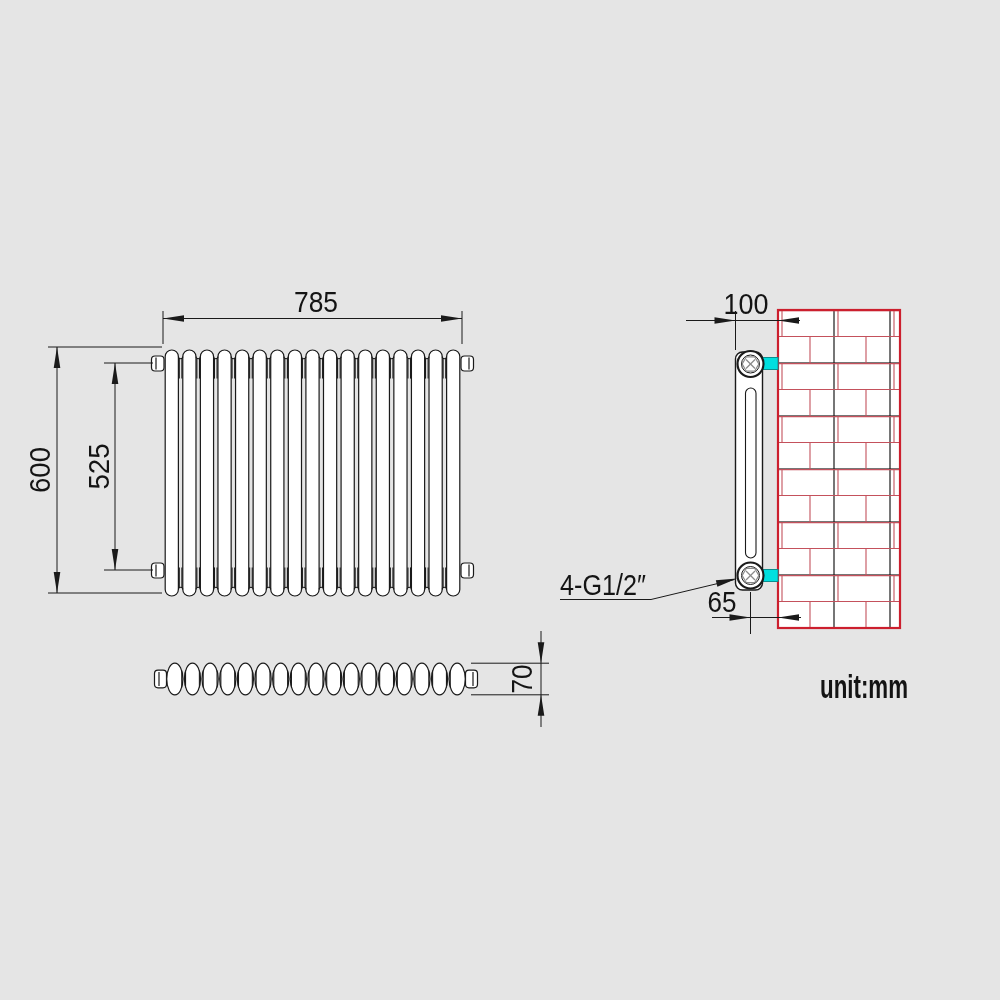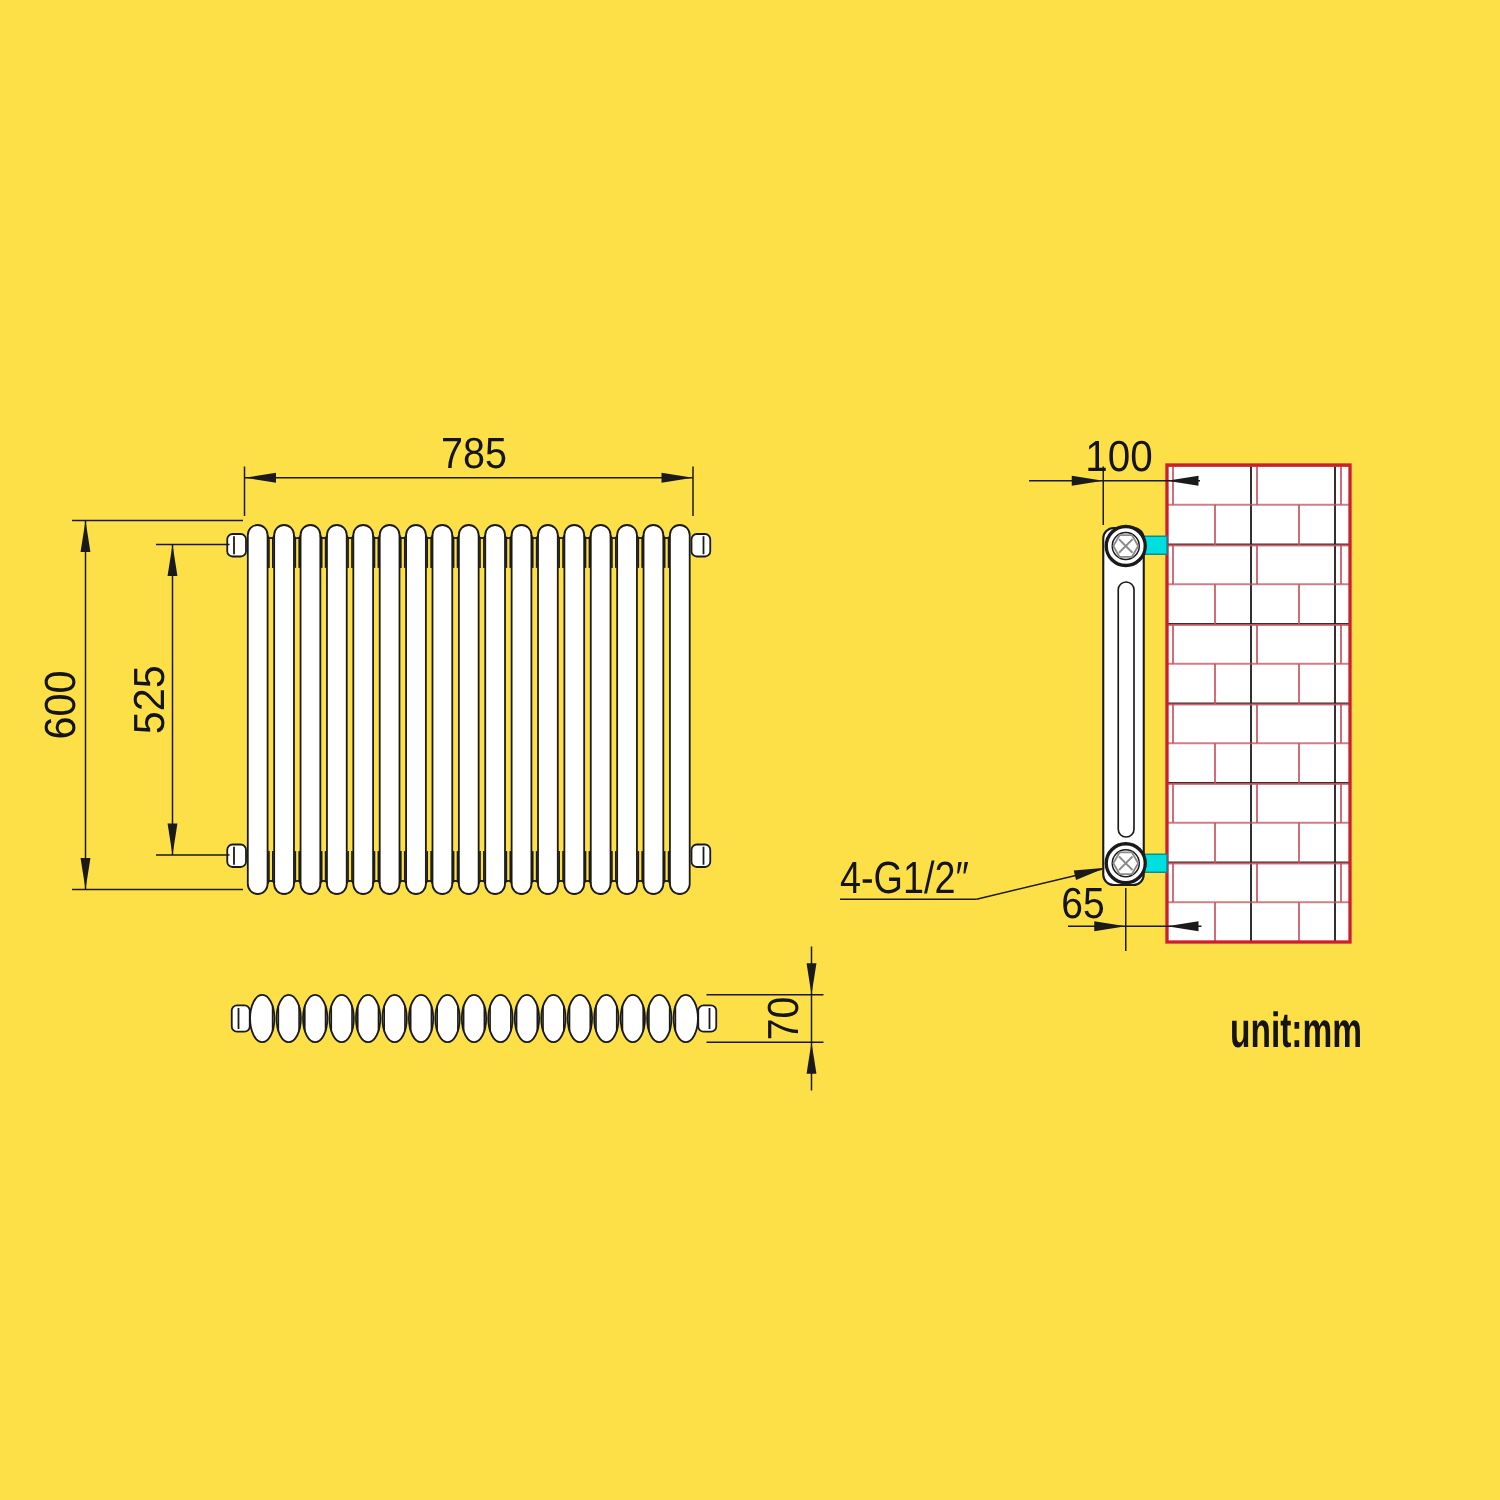--- a/index.html
+++ b/index.html
@@ -1,16 +1,16 @@
 <!DOCTYPE html>
 <html><head>
 <meta charset="utf-8">
 <style>
   html,body{margin:0;padding:0;background:#ffffff;}
-  .canvas{width:1000px;height:1000px;background:#fde047;overflow:hidden;}
+  .canvas{width:1000px;height:1000px;background:#e5e5e5;overflow:hidden;}
   svg{display:block;}
   text{font-family:"Liberation Sans",sans-serif;fill:#141414;}
   .dim-text{font-size:29px;}
   .leader-text{font-size:30px;}
   .unit-text{font-size:33px;font-weight:bold;}
 </style>
 </head>
 <body>
 
 <div class="canvas">

